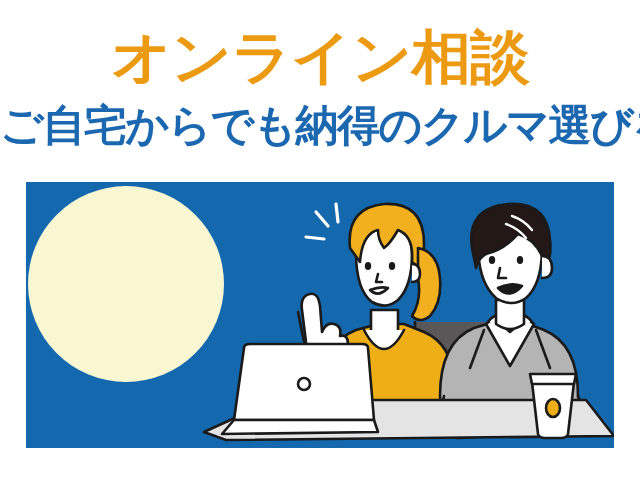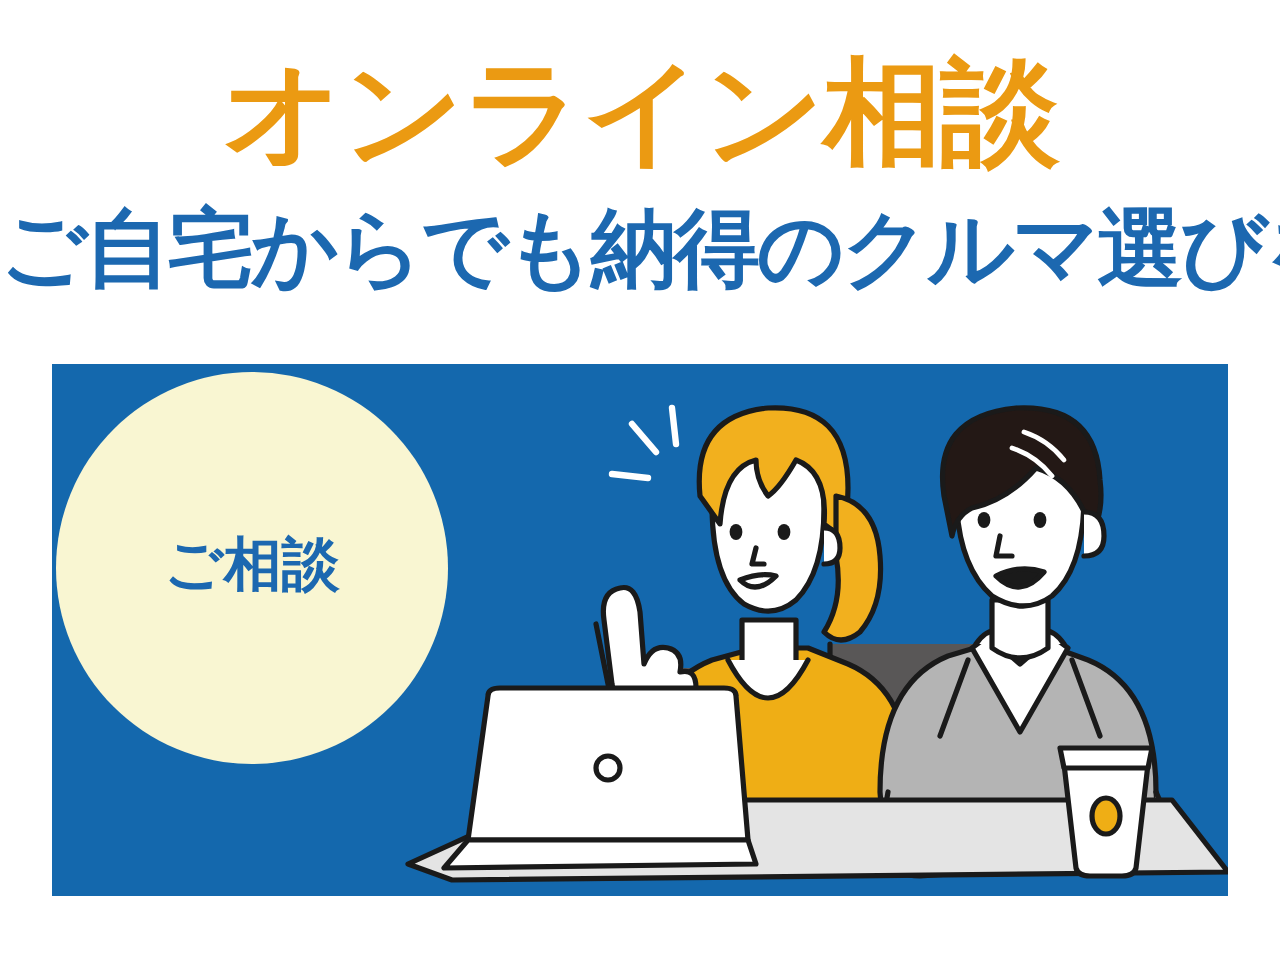--- a/index.html
+++ b/index.html
@@ -203,17 +203,16 @@
         <g>
           <path d="M506 200 L512 252 Q513 256 519 256 L535 256 Q541 256 542 252 L548 200 Z" fill="#FFFFFF" stroke="#1A1A1A"></path>
           <path d="M504 192 L550 192 L548 202 L506 202 Z" fill="#FFFFFF" stroke="#1A1A1A"></path>
           <ellipse cx="527" cy="226" rx="7" ry="9" fill="#EFAE15" stroke="#1A1A1A"></ellipse>
         </g>
       </g>
     </svg>
 
     <div class="bubble"></div>
     <div class="bubble-text">
-      <span>ご相談</span>
     </div>
 
   </div>
 </div>
 
 </body></html>

